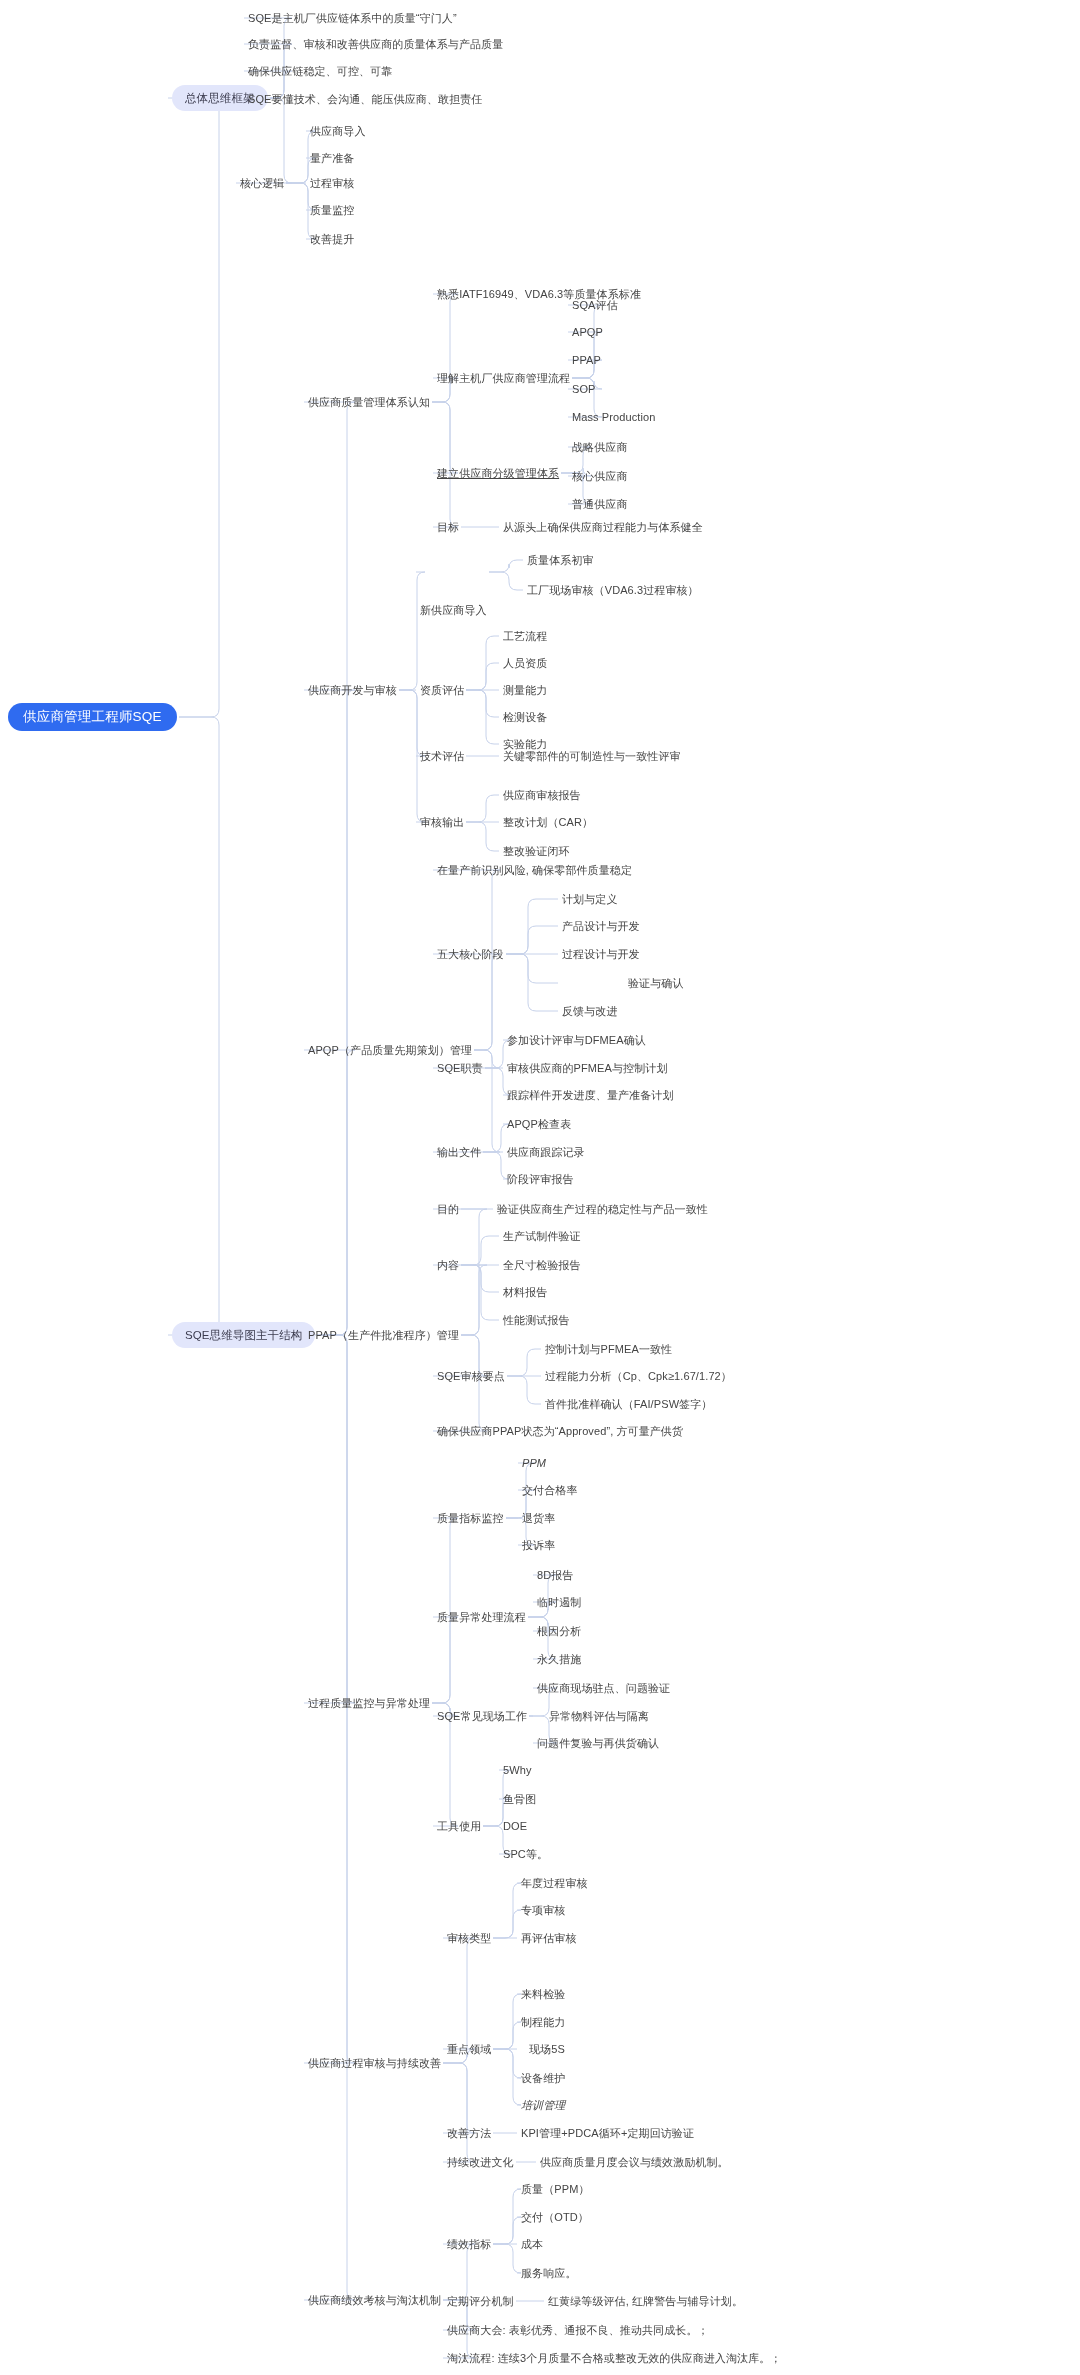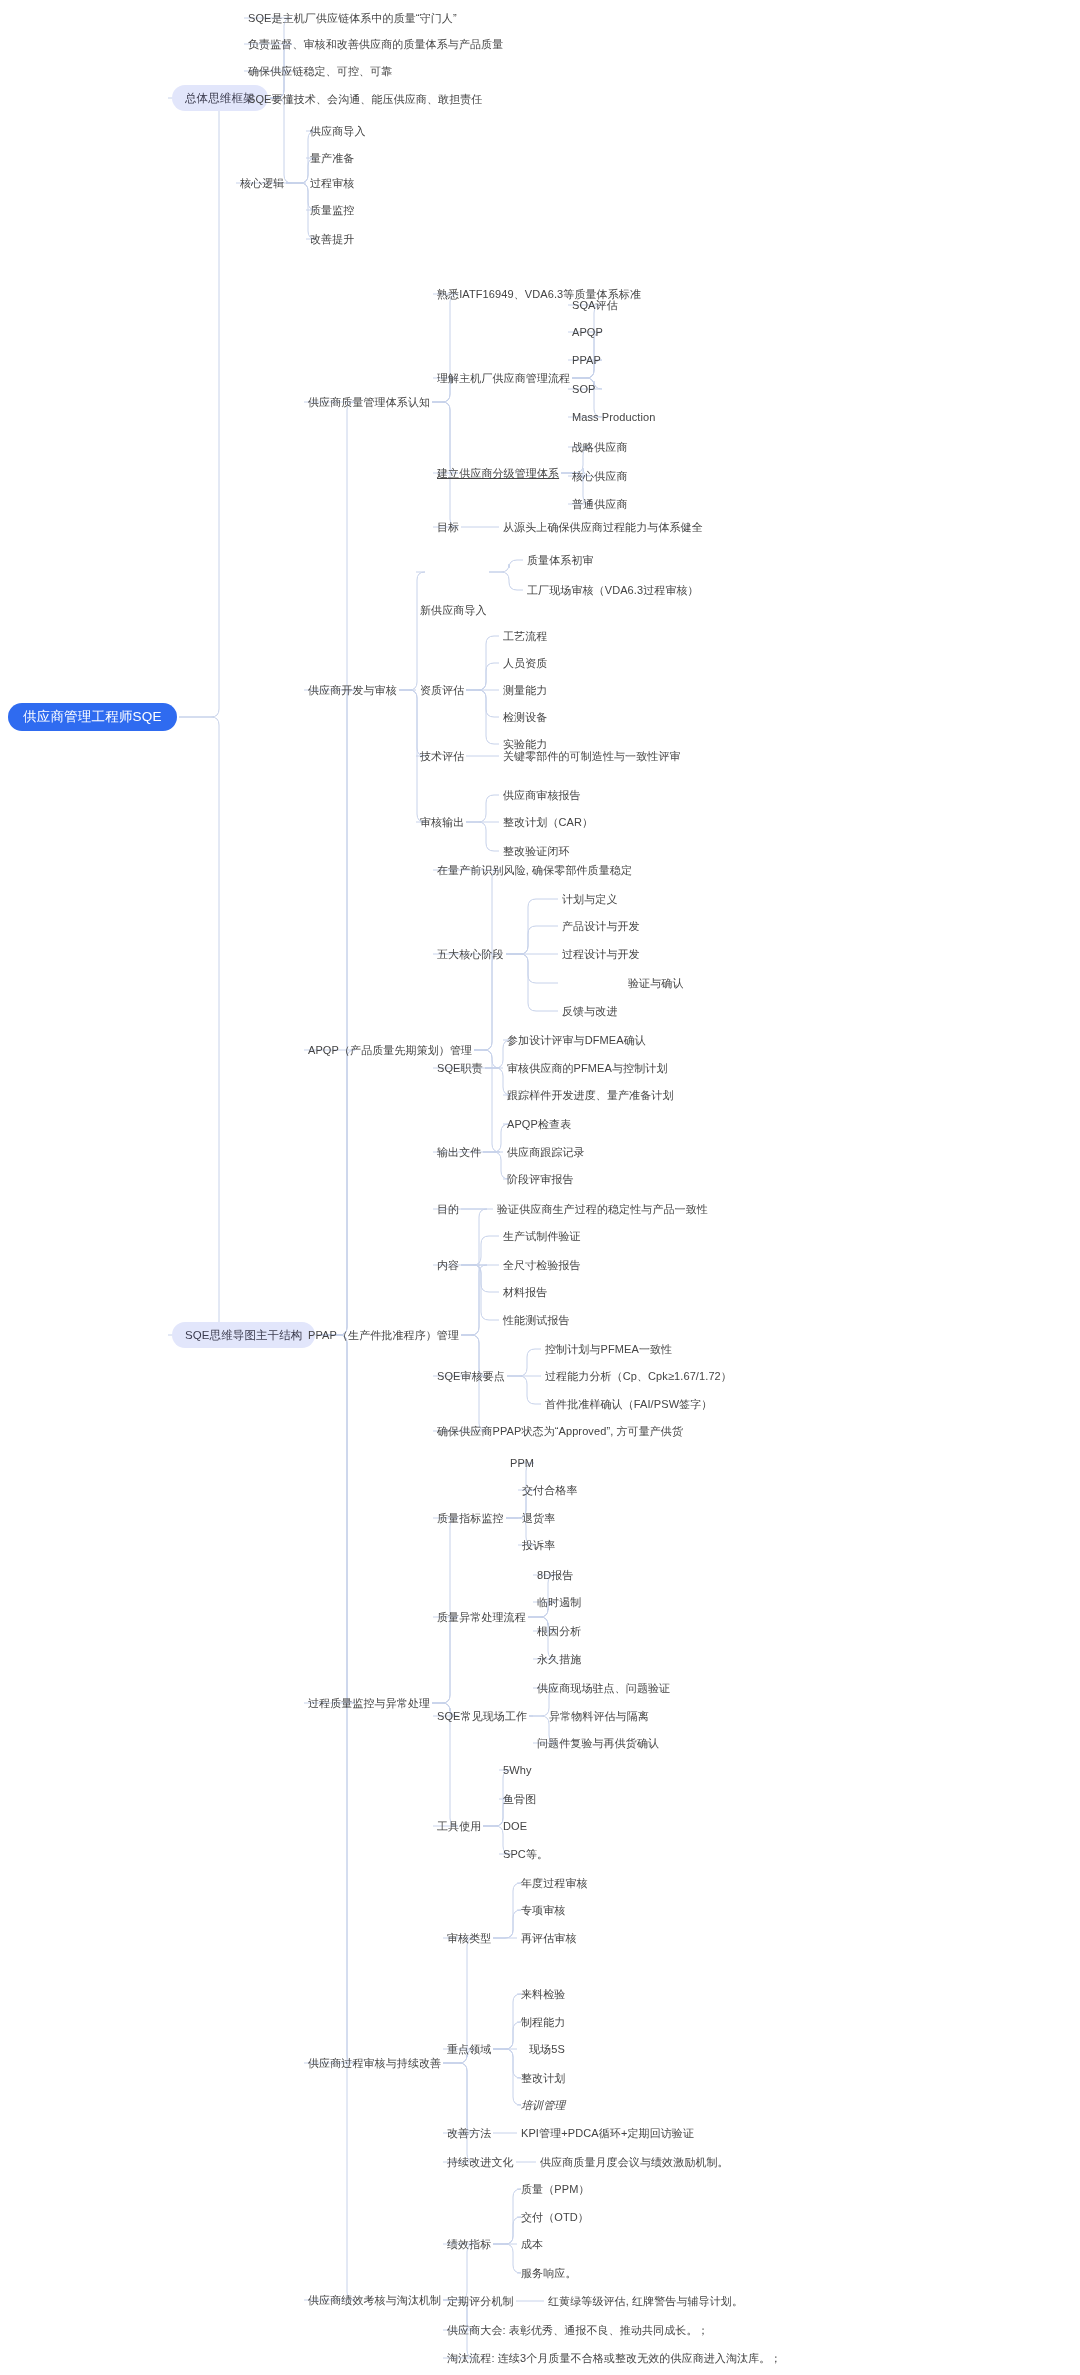--- a/index.html
+++ b/index.html
@@ -237,21 +237,21 @@
     <div class="node plain" style="left: 503px; top: 1264.5px;">全尺寸检验报告</div>
     <div class="node plain" style="left: 503px; top: 1291.5px;">材料报告</div>
     <div class="node plain" style="left: 503px; top: 1320px;">性能测试报告</div>
     <div class="node plain" style="left: 437px; top: 1375.5px;">SQE审核要点</div>
     <div class="node plain" style="left: 545px; top: 1348.5px;">控制计划与PFMEA一致性</div>
     <div class="node plain" style="left: 545px; top: 1375.5px;">过程能力分析（Cp、Cpk≥1.67/1.72）</div>
     <div class="node plain" style="left: 545px; top: 1404px;">首件批准样确认（FAI/PSW签字）</div>
     <div class="node plain" style="left: 437px; top: 1431px;">确保供应商PPAP状态为“Approved”, 方可量产供货</div>
     <div class="node plain" style="left: 308px; top: 1702.5px;">过程质量监控与异常处理</div>
     <div class="node plain" style="left: 437px; top: 1518px;">质量指标监控</div>
-    <div class="node plain" style="left: 510px; top: 1462.5px;">PPM</div>
+    <div class="node plain" style="left: 522px; top: 1462.5px; font-style: italic;">PPM</div>
     <div class="node plain" style="left: 522px; top: 1489.5px;">交付合格率</div>
     <div class="node plain" style="left: 522px; top: 1518px;">退货率</div>
     <div class="node plain" style="left: 522px; top: 1545px;">投诉率</div>
     <div class="node plain" style="left: 437px; top: 1617px;">质量异常处理流程</div>
     <div class="node plain" style="left: 537px; top: 1575px;">8D报告</div>
     <div class="node plain" style="left: 537px; top: 1602px;">临时遏制</div>
     <div class="node plain" style="left: 537px; top: 1630.5px;">根因分析</div>
     <div class="node plain" style="left: 537px; top: 1659px;">永久措施</div>
     <div class="node plain" style="left: 437px; top: 1716px;">SQE常见现场工作</div>
     <div class="node plain" style="left: 537px; top: 1687.5px;">供应商现场驻点、问题验证</div>
@@ -264,21 +264,21 @@
     <div class="node plain" style="left: 503px; top: 1854px;">SPC等。</div>
     <div class="node plain" style="left: 308px; top: 2062.5px;">供应商过程审核与持续改善</div>
     <div class="node plain" style="left: 447px; top: 1938px;">审核类型</div>
     <div class="node plain" style="left: 521px; top: 1882.5px;">年度过程审核</div>
     <div class="node plain" style="left: 521px; top: 1909.5px;">专项审核</div>
     <div class="node plain" style="left: 521px; top: 1938px;">再评估审核</div>
     <div class="node plain" style="left: 447px; top: 2049px;">重点领域</div>
     <div class="node plain" style="left: 521px; top: 1993.5px;">来料检验</div>
     <div class="node plain" style="left: 521px; top: 2022px;">制程能力</div>
     <div class="node plain" style="left: 501px; top: 2049px; margin-left: 28px;">现场5S</div>
-    <div class="node plain" style="left: 521px; top: 2077.5px;">整改计划</div>
+    <div class="node plain" style="left: 521px; top: 2077.5px;">设备维护</div>
     <div class="node plain" style="left: 521px; top: 2104.5px; font-style: italic;">培训管理</div>
     <div class="node plain" style="left: 447px; top: 2133px;">改善方法</div>
     <div class="node plain" style="left: 521px; top: 2133px;">KPI管理+PDCA循环+定期回访验证</div>
     <div class="node plain" style="left: 447px; top: 2161.5px;">持续改进文化</div>
     <div class="node plain" style="left: 540px; top: 2161.5px;">供应商质量月度会议与绩效激励机制。</div>
     <div class="node plain" style="left: 308px; top: 2299.5px;">供应商绩效考核与淘汰机制</div>
     <div class="node plain" style="left: 447px; top: 2244px;">绩效指标</div>
     <div class="node plain" style="left: 521px; top: 2188.5px;">质量（PPM）</div>
     <div class="node plain" style="left: 521px; top: 2217px;">交付（OTD）</div>
     <div class="node plain" style="left: 521px; top: 2244px;">成本</div>

